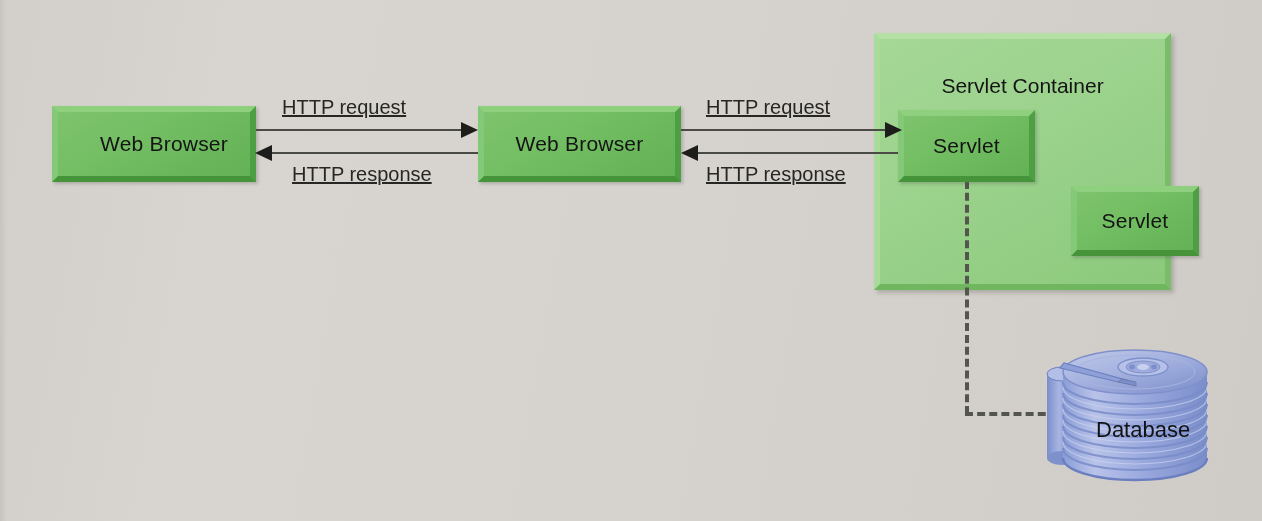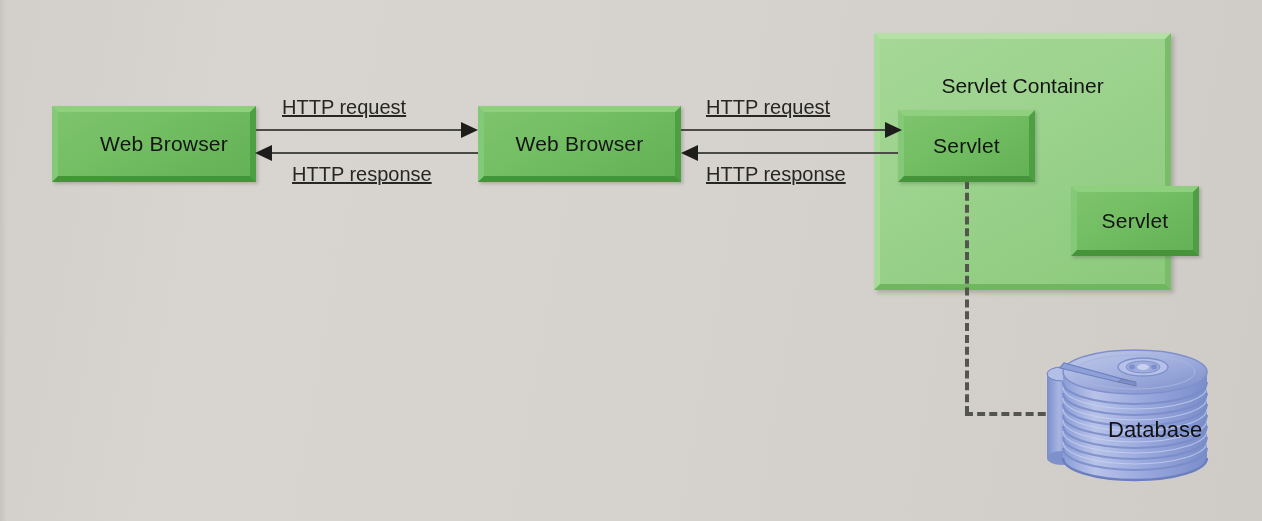--- a/index.html
+++ b/index.html
@@ -255,15 +255,15 @@
       <ellipse cx="92" cy="19" rx="3" ry="2.4" fill="#7d8fca"></ellipse>
       <ellipse cx="114" cy="19" rx="3" ry="2.4" fill="#7d8fca"></ellipse>
     </g>
 
     <g>
       <path d="M20 20 L78 34 L86 32 L24 15 Z" fill="#8fa0d8" stroke="#6d80c0" stroke-width="1.2"></path>
       <path d="M78 34 L96 38 L96 34 L82 31 Z" fill="#7b8dca" stroke="#66799c" stroke-width="0.8"></path>
     </g>
   </svg>
 
-  <div id="db-label" style="left:1096px; top:417px;margin-left:12px;">Database</div>
+  <div id="db-label" style="left:1096px; top:417px;">Database</div>
 
 </div>
 
 </body></html>

